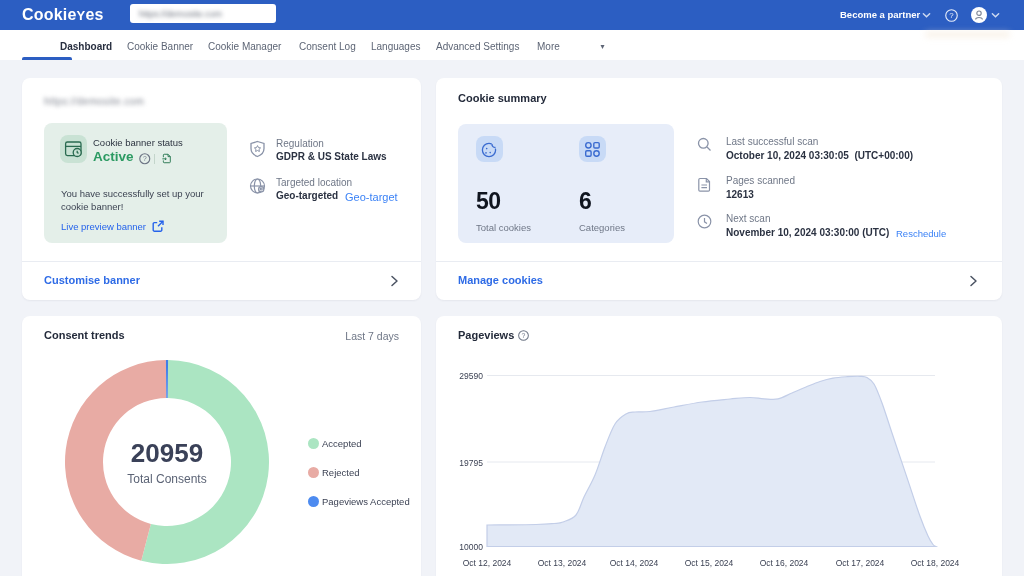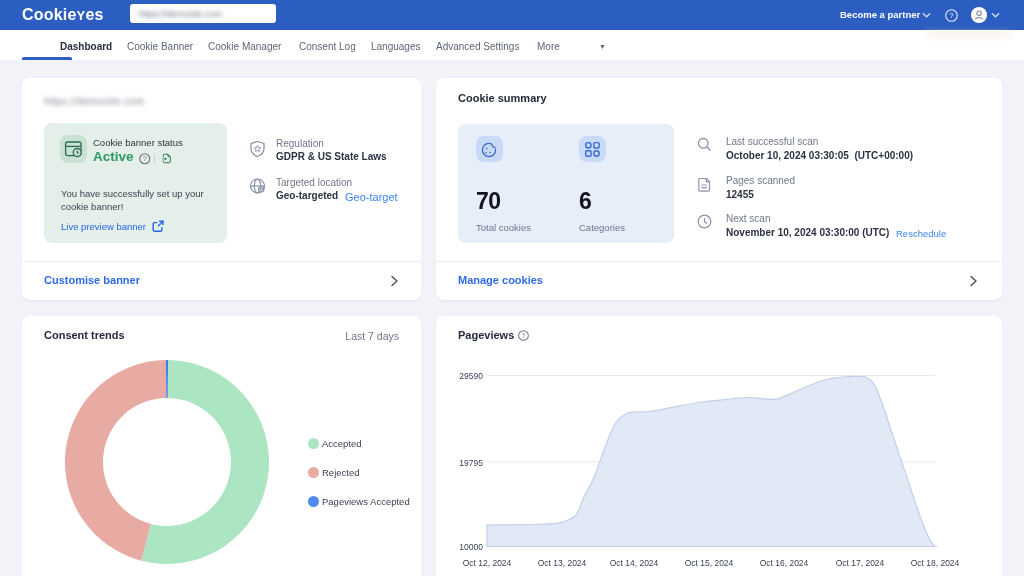--- a/index.html
+++ b/index.html
@@ -176,21 +176,21 @@
     <div class="bicon" style="left:121px;">
       <svg viewBox="0 0 26 28" width="26" height="28">
           <g fill="none" stroke="#3a6bd0" stroke-width="1.4">
             <circle cx="9.4" cy="9.3" r="2.7"></circle>
             <rect x="14.8" y="6.6" width="5.4" height="5.4" rx="1.2"></rect>
             <rect x="6.7" y="14.8" width="5.4" height="5.4" rx="1.2"></rect>
             <circle cx="17.5" cy="17.5" r="2.7"></circle>
           </g>
         </svg>
     </div>
-    <div class="bignum" style="left:18px;">70</div>
+    <div class="bignum" style="left:18px;">50</div>
     <div class="bignum" style="left:121px;">6</div>
     <div class="smalllab" style="left:18px;">Total cookies</div>
     <div class="smalllab" style="left:121px;">Categories</div>
   </div>
   <div class="abs" style="left:261px;top:59px;">
     <svg width="15" height="15" viewBox="0 0 15 15">
         <g fill="none" stroke="#8a93a8" stroke-width="1.3">
           <circle cx="6.3" cy="6.3" r="4.8"></circle>
           <path d="M10 10 L13.5 13.5"></path>
         </g>
@@ -201,21 +201,21 @@
   <div class="abs" style="left:261px;top:99px;">
     <svg width="15" height="16" viewBox="0 0 15 16">
         <g fill="none" stroke="#8a93a8" stroke-width="1.2">
           <path d="M3 1.5 H9.5 L12.5 4.5 V13 A1.2 1.2 0 0 1 11.3 14.2 H3 A1.2 1.2 0 0 1 1.8 13 V2.7 A1.2 1.2 0 0 1 3 1.5 Z"></path>
           <path d="M9.3 1.7 V4.8 H12.4"></path>
           <path d="M4.4 8 H10 M4.4 10.6 H10"></path>
         </g>
       </svg>
   </div>
   <div class="abs inforow-label" style="left:290px;top:97px;">Pages scanned</div>
-  <div class="abs inforow-value" style="left:290px;top:111px;">12455</div>
+  <div class="abs inforow-value" style="left:290px;top:111px;">12613</div>
   <div class="abs" style="left:261px;top:136px;">
     <svg width="15" height="15" viewBox="0 0 15 15">
         <g fill="none" stroke="#8a93a8" stroke-width="1.2">
           <circle cx="7.5" cy="7.5" r="6.3"></circle>
           <path d="M7.5 4 V7.8 L10 9.4"></path>
         </g>
       </svg>
   </div>
   <div class="abs inforow-label" style="left:290px;top:135px;">Next scan</div>
   <div class="abs inforow-value" style="left:290px;top:149px;">November 10, 2024 03:30:00 (UTC)</div>
@@ -230,20 +230,24 @@
 <div class="card c3">
   <div class="abs cardtitle" style="left:22px;top:13px;">Consent trends</div>
   <div class="abs" style="right:22px;top:14px;font-size:10.5px;color:#6f7787;">Last 7 days</div>
   <svg class="abs" style="left:43px;top:44px;" width="204" height="204" viewBox="0 0 204 204">
     <g transform="translate(102,102)">
       <path id="arcg" fill="#abe5c2" d="M1.0681219798570707 -101.99440727528224 A102 102 0 1 1 -25.711074540797593 98.70633538916107 L-16.132438927559274 61.93338691084616 A64 64 0 1 0 0.6701941834397307 -63.99649083939278 Z"></path>
       <path id="arcp" fill="#e8aba4" d="M-25.711074540797593 98.70633538916107 A102 102 0 0 1 -1.0681219798572106 -101.99440727528224 L-0.6701941834398184 -63.99649083939278 A64 64 0 0 0 -16.132438927559274 61.93338691084616 Z"></path>
       <path id="arcb" fill="#3f7ee8" d="M-1.0681219798572106 -101.99440727528224 A102 102 0 0 1 1.0681219798571606 -101.99440727528224 L0.6701941834397871 -63.99649083939278 A64 64 0 0 0 -0.6701941834398184 -63.99649083939278 Z"></path>
     </g>
   </svg>
+  <div class="abs" style="left:43px;top:44px;width:204px;text-align:center;">
+    <div style="margin-top:78px;font-size:26px;font-weight:bold;color:#3a4158;">20959</div>
+    <div style="margin-top:3px;font-size:12px;color:#5b6375;">Total Consents</div>
+  </div>
   <div class="ldot" style="left:286px;top:122px;background:#abe5c2;"></div>
   <div class="ltext" style="left:300px;top:122px;">Accepted</div>
   <div class="ldot" style="left:286px;top:151px;background:#e8aba4;"></div>
   <div class="ltext" style="left:300px;top:151px;">Rejected</div>
   <div class="ldot" style="left:286px;top:180px;background:#4d8bf0;"></div>
   <div class="ltext" style="left:300px;top:180px;">Pageviews Accepted</div>
 </div>
 
 <div class="card c4">
   <div class="abs cardtitle" style="left:22px;top:13px;">Pageviews</div>

